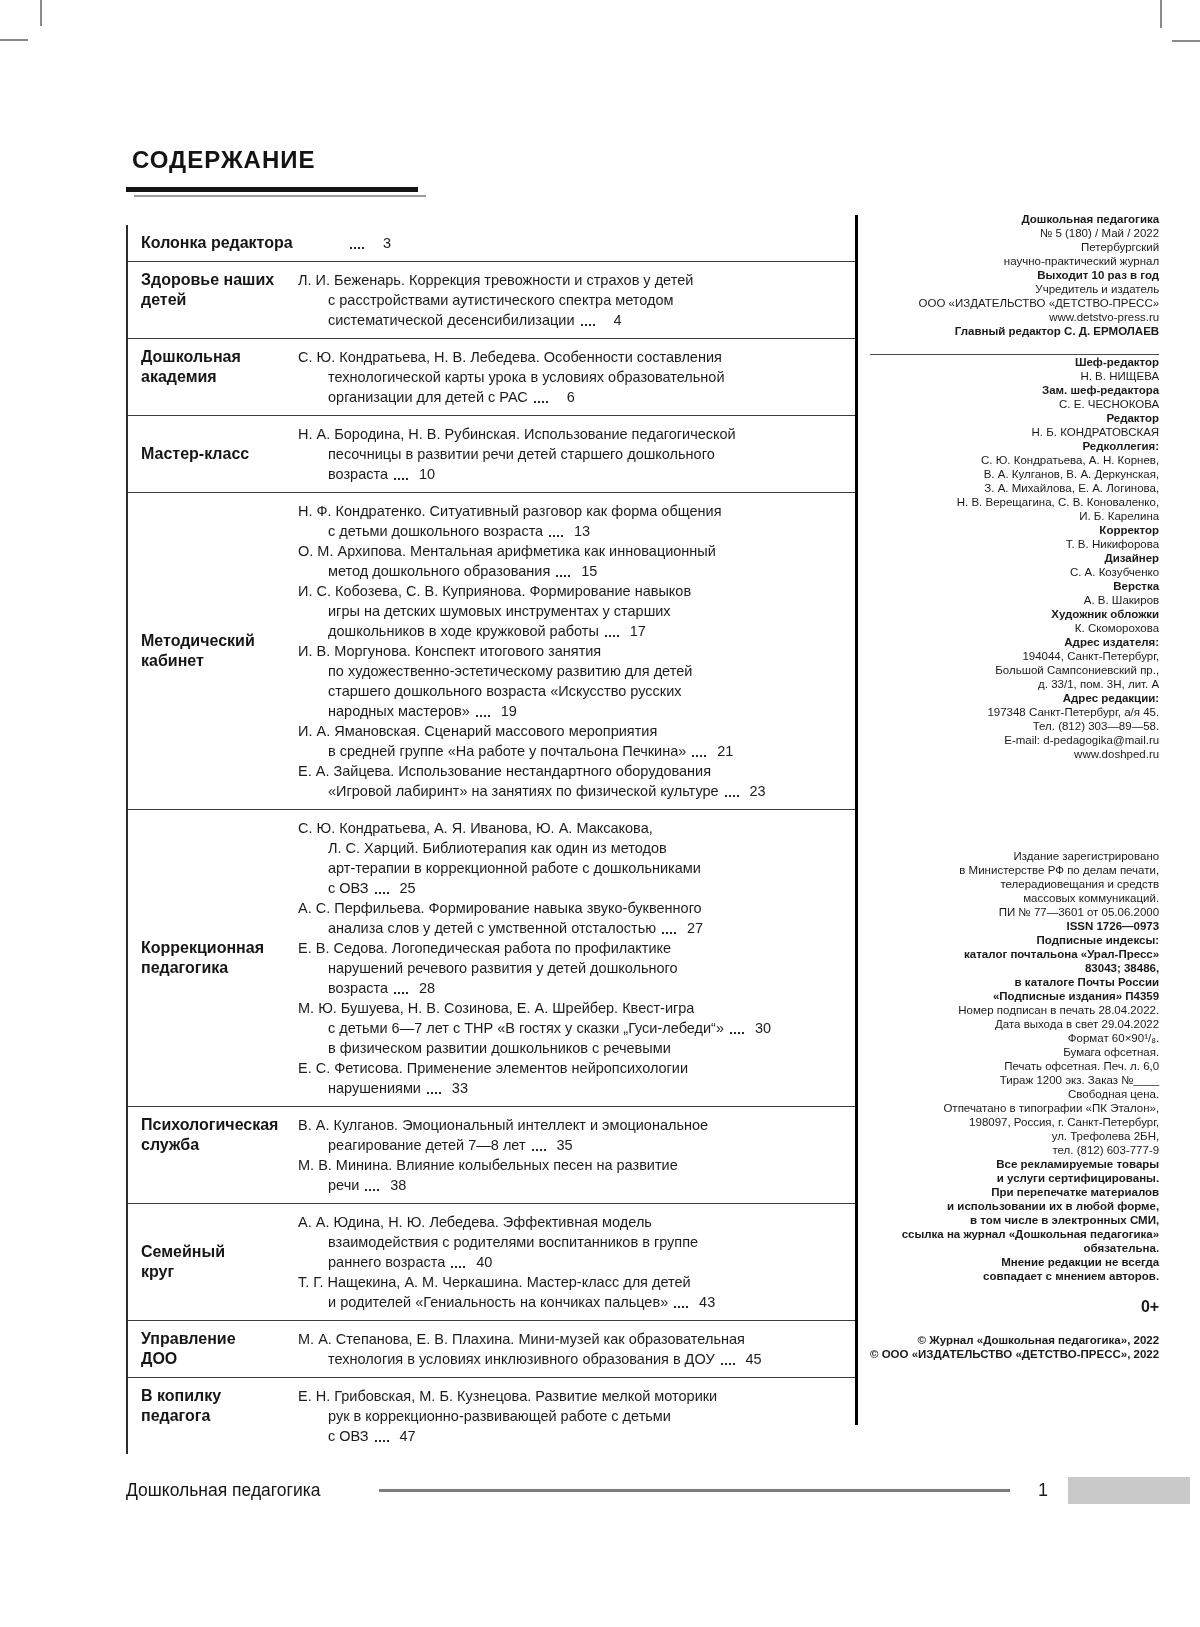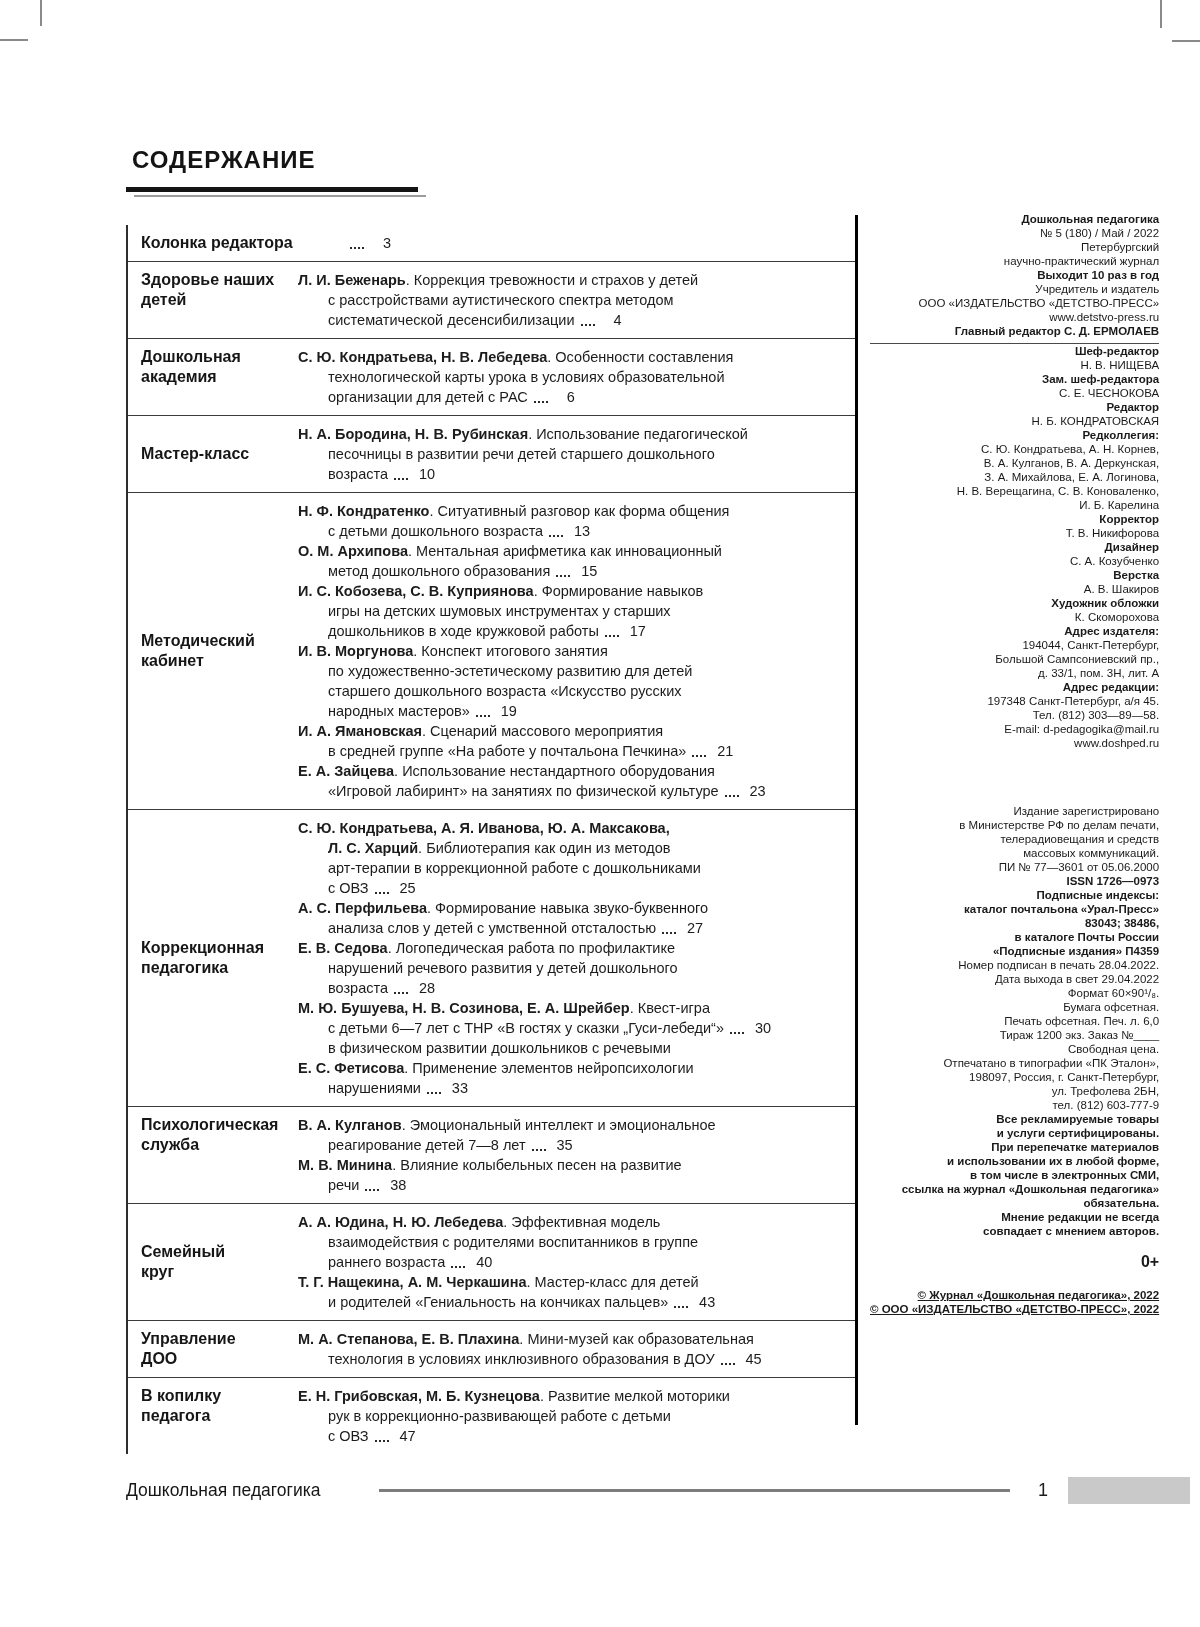--- a/index.html
+++ b/index.html
@@ -29,36 +29,36 @@
   .toc-row{display:flex;border-bottom:1px solid #3c3c3c;}
   .toc-row:last-child{border-bottom:none;}
   .toc-row.mid{align-items:center;}
   .toc-section{
     flex:0 0 170px;box-sizing:border-box;padding:8px 0 8px 13px;
     font-weight:bold;font-size:16px;line-height:20px;color:#161616;
   }
   .toc-articles{flex:1;box-sizing:border-box;padding:8px 45px 8px 0;}
   .art-line{display:flex;align-items:baseline;white-space:nowrap;min-height:20px;line-height:20px;font-size:14.5px;}
   .art-line span{flex:none;}
-  .art-line .bold{font-weight:bold;text-align:right;}
+  .art-line .bold{font-weight:normal;text-align:right;}
   .art-line.cont{padding-left:30px;}
   .leader{flex:1 1 auto;min-width:14px;border-bottom:2px dotted #2a2a2a;margin:0 3px 4px 6px;align-self:flex-end;}
   .leader.from-start{margin-left:52px;}
   .pagenum{flex:none;min-width:24px;text-align:right;font-size:14.5px;}
 
   .divider{flex:0 0 3px;width:3px;background:#000;height:1210px;margin-top:3px;}
 
   
   .sidebar{flex:1;padding-left:12px;box-sizing:border-box;}
   .sb-block{}
   .sb-block:first-child{margin-top:0;}
-  .sb-block.lg{margin-top:54px;}
+  .sb-block.lg{margin-top:88px;}
   .sb-block.age{margin-top:14px;}
-  .sb-block.copyright{margin-top:16px;text-decoration:underline;}
-  .sb-block.rule{border-bottom:1.5px solid #4a4a4a;padding-bottom:5px;}
+  .sb-block.copyright{margin-top:16px;}
+  .sb-block.rule{border-bottom:1.5px solid #4a4a4a;padding-bottom:16px;}
   .sb-line{display:flex;justify-content:flex-end;white-space:nowrap;font-size:11.5px;line-height:14px;color:#1a1a1a;}
   .sb-line.bold{font-weight:bold;}
   .sb-line.big{font-size:16px;line-height:20px;}
 
   
   footer{position:absolute;left:126px;right:10px;top:1477px;display:flex;align-items:center;}
   .f-title{flex:none;font-size:17.5px;color:#161616;}
   .f-rule{flex:1 1 auto;height:2.5px;background:#7d7d7d;margin:0 28px 0 58px;}
   .f-page{flex:none;font-size:18px;}
   .f-rect{flex:none;width:122px;height:27px;background:#c9c9c9;margin-left:20px;}

